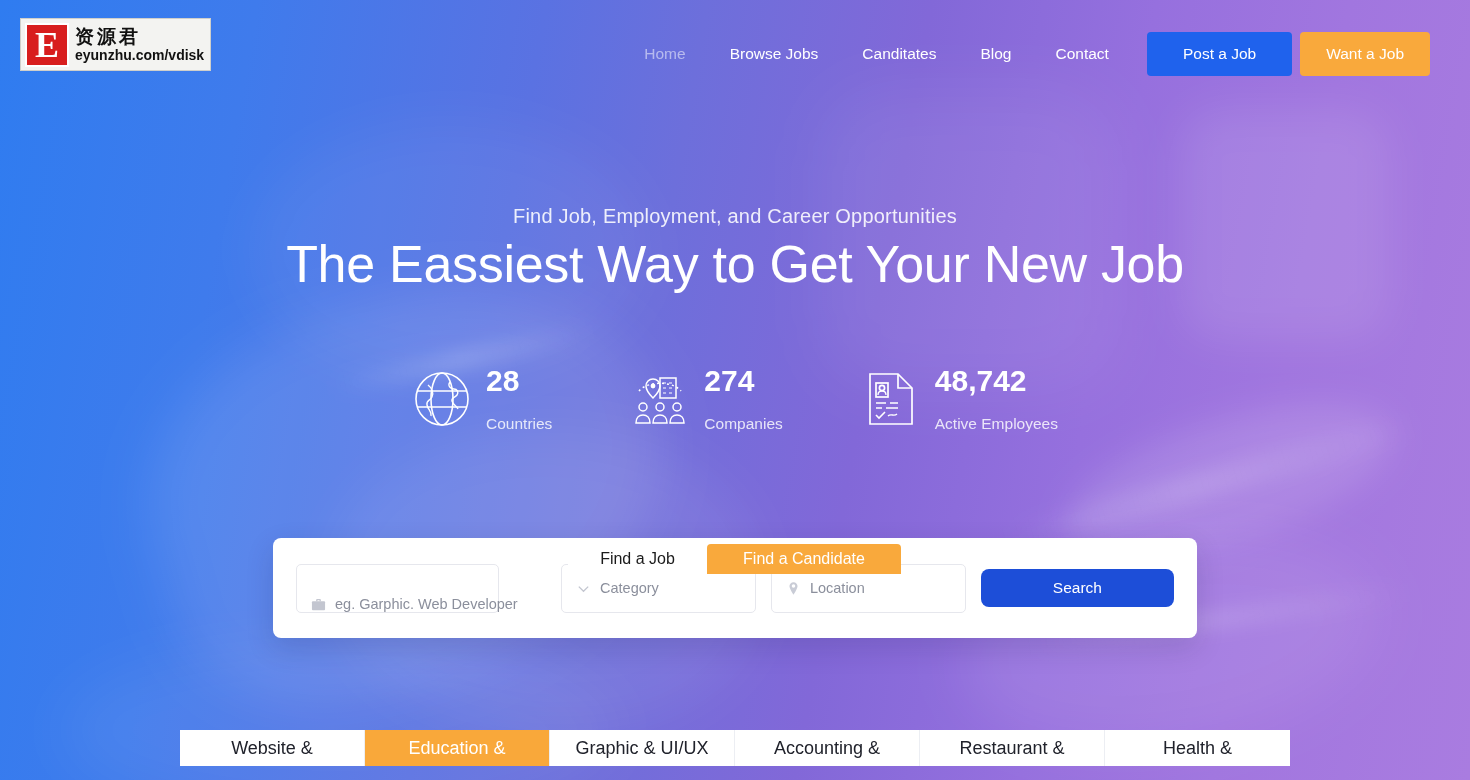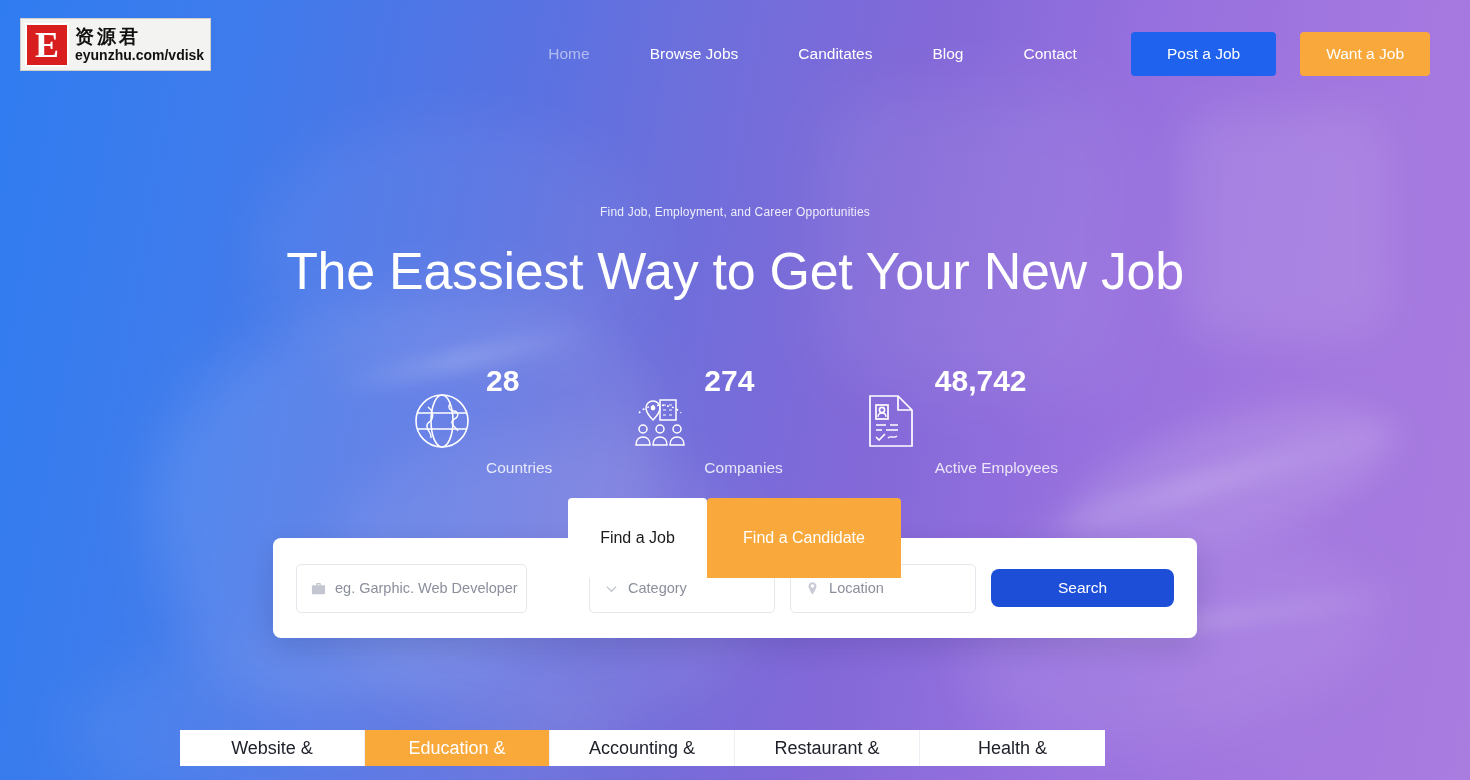--- a/index.html
+++ b/index.html
@@ -87,21 +87,21 @@
     font-size: 19px; font-weight: bold; color: #111111;
     letter-spacing: 3px; line-height: 22px;
   }
   .logo-url {
     font-family: "Liberation Sans", sans-serif;
     font-size: 14px; font-weight: bold; color: #111111; line-height: 17px;
   }
 
   .nav {
     position: absolute; right: 40px; top: 32px;
-    display: flex; align-items: center; gap: 16px;
+    display: flex; align-items: center; gap: 0;
   }
   .nav-link {
     color: #ffffff; font-size: 15.5px; text-decoration: none;
     padding: 10px 22px; white-space: nowrap; cursor: pointer;
   }
   .nav-link.active { color: rgba(255,255,255,0.52); }
   .btn-post {
     margin-left: 16px;
     background: #1f62ed; color: #ffffff;
     font-size: 15.5px; border: none; border-radius: 4px;
@@ -113,66 +113,67 @@
     font-size: 15.5px; border: none; border-radius: 4px;
     padding: 13px 26px; cursor: pointer; white-space: nowrap;
   }
 
   
   .hero-center {
     position: absolute; left: 0; right: 0; top: 205px;
     text-align: center; z-index: 20;
   }
   .eyebrow {
-    color: rgba(255,255,255,0.88); font-size: 12px; letter-spacing: 0.2px;
+    color: rgba(255,255,255,0.88); font-size: 20px; letter-spacing: 0.2px;
   }
   .headline {
-    margin-top: 22px;
+    margin-top: 6px;
     color: #ffffff; font-size: 52px; font-weight: 400; letter-spacing: -0.3px;
   }
 
   
   .stats {
     position: absolute; left: 0; right: 0; top: 366px;
     display: flex; justify-content: center; align-items: center;
     gap: 78px; z-index: 20;
   }
   .stat { display: flex; align-items: center; gap: 14px; }
   .stat-icon { width: 60px; height: 60px; flex: 0 0 60px; }
-  .stat-text { display: flex; flex-direction: column; line-height: 1; gap: 44px; }
+  .stat-text { display: flex; flex-direction: column; line-height: 1; }
   .stat-value { color: #ffffff; font-size: 30px; font-weight: bold; }
   .stat-label { color: rgba(255,255,255,0.82); font-size: 15.5px; margin-top: 20px; }
 
   
   .tabs {
     position: absolute; left: 568px; top: 498px;
     display: flex; z-index: 22;
   }
   .tab {
     font-size: 16px; border: none; cursor: pointer;
-    padding: 31px 0; width: 139px; text-align: center;
+    padding: 6px 0; width: 139px; text-align: center;
     border-radius: 4px 4px 0 0;
+    margin-top: 46px;
   }
   .tab.active { background: #ffffff; color: #1b1b1b; }
   .tab.alt { background: #f9a93c; color: #ffffff; width: 194px; }
 
   .search-card {
     position: absolute; left: 273px; top: 538px;
     width: 924px; height: 100px;
     background: #ffffff; border-radius: 8px;
     box-shadow: 0 10px 28px rgba(28,30,80,0.16);
     display: flex; align-items: center; gap: 15px;
     padding: 0 23px; z-index: 21;
   }
   .field {
     height: 49px; border: 1px solid #e6e7ed; border-radius: 5px;
     background: #ffffff; display: flex; align-items: center;
     gap: 9px; padding: 0 14px;
   }
-  .field-keyword  { width: 231px; }
+  .field-keyword  { width: 203px; align-items: flex-end; }
   .field-category { width: 211px; margin-left: 47px; }
   .field-location { width: 211px; }
   .field-text { font-size: 14.5px; color: #8b8f9c; white-space: nowrap; }
   .field-icon { width: 15px; height: 15px; flex: 0 0 15px; color: #b9bcc7; }
   .btn-search {
     width: 212px; height: 38px; background: #1d4ed8; color: #ffffff;
     border: none; border-radius: 8px; font-size: 15.5px; cursor: pointer;
   }
 
   
@@ -326,18 +327,19 @@
       </span>
       <span class="field-text">Location</span>
     </div>
 
     <button class="btn-search">Search</button>
   </div>
 
   <div class="cat-strip">
     <div class="cat-card">Website &amp;</div>
     <div class="cat-card active">Education &amp;</div>
+    <div class="cat-card">Graphic &amp; UI/UX</div>
     <div class="cat-card">Accounting &amp;</div>
     <div class="cat-card">Restaurant &amp;</div>
     <div class="cat-card">Health &amp;</div>
   </div>
 
 </div>
 
 </body></html>

